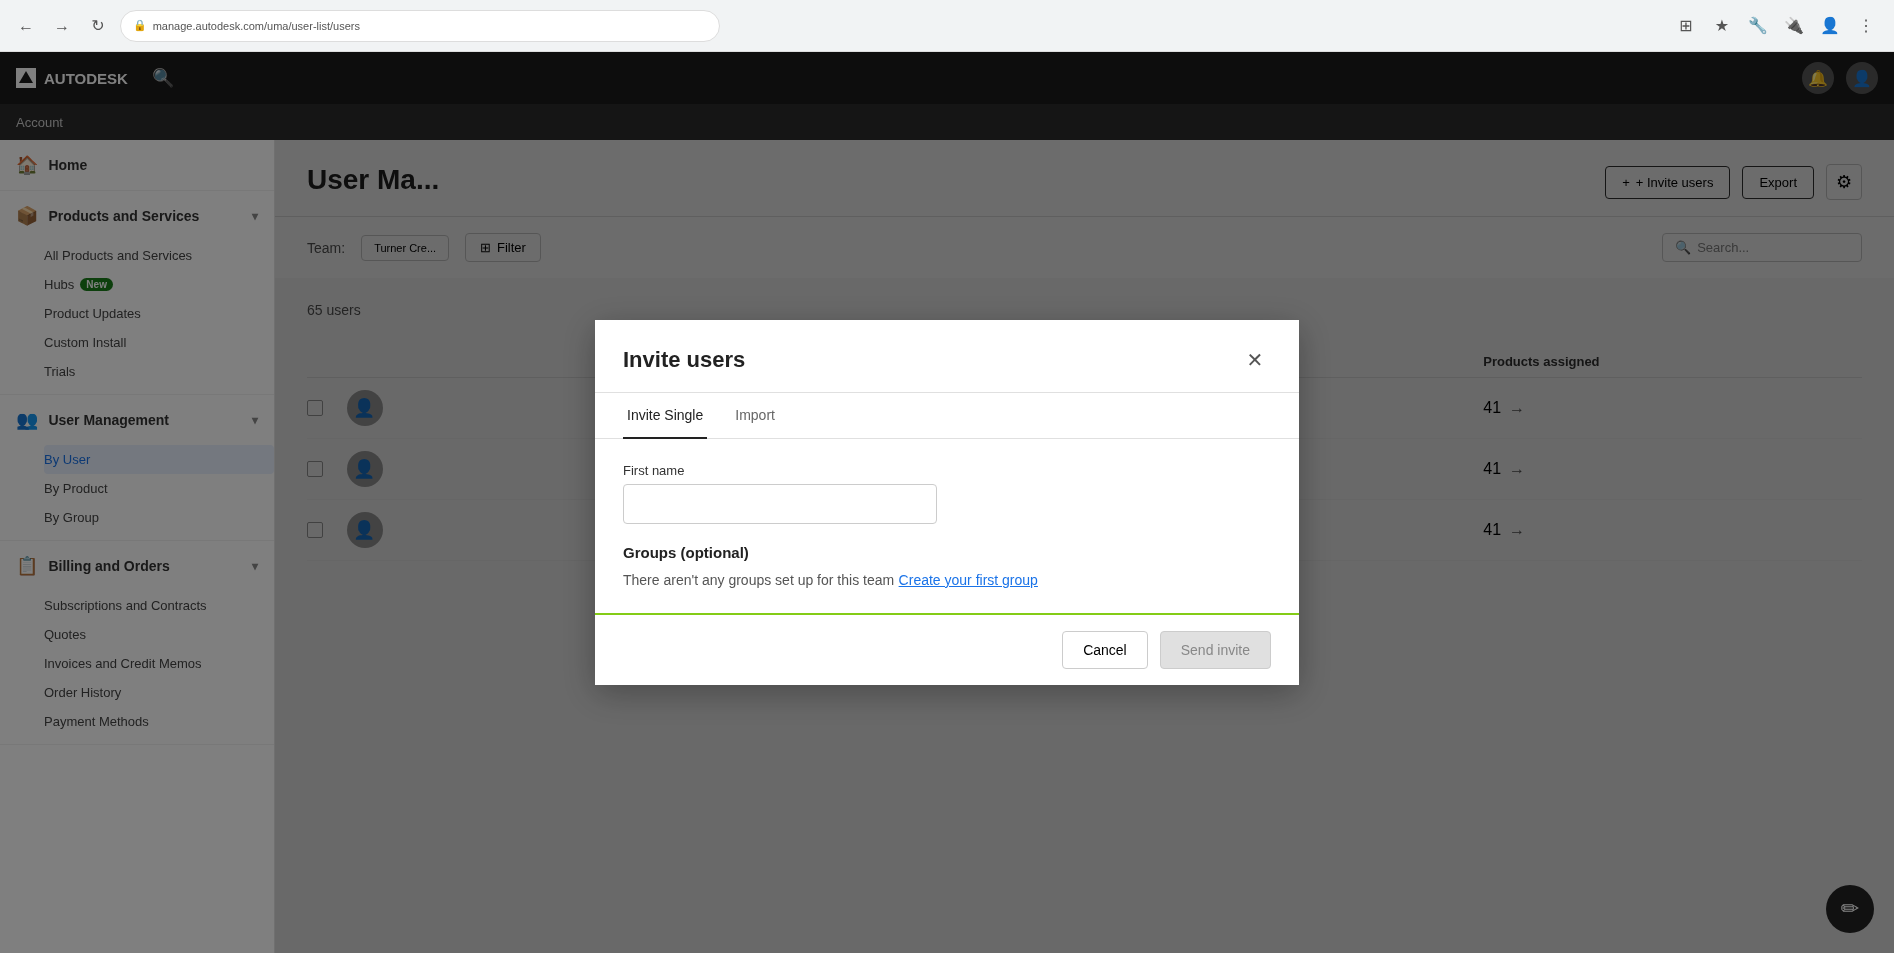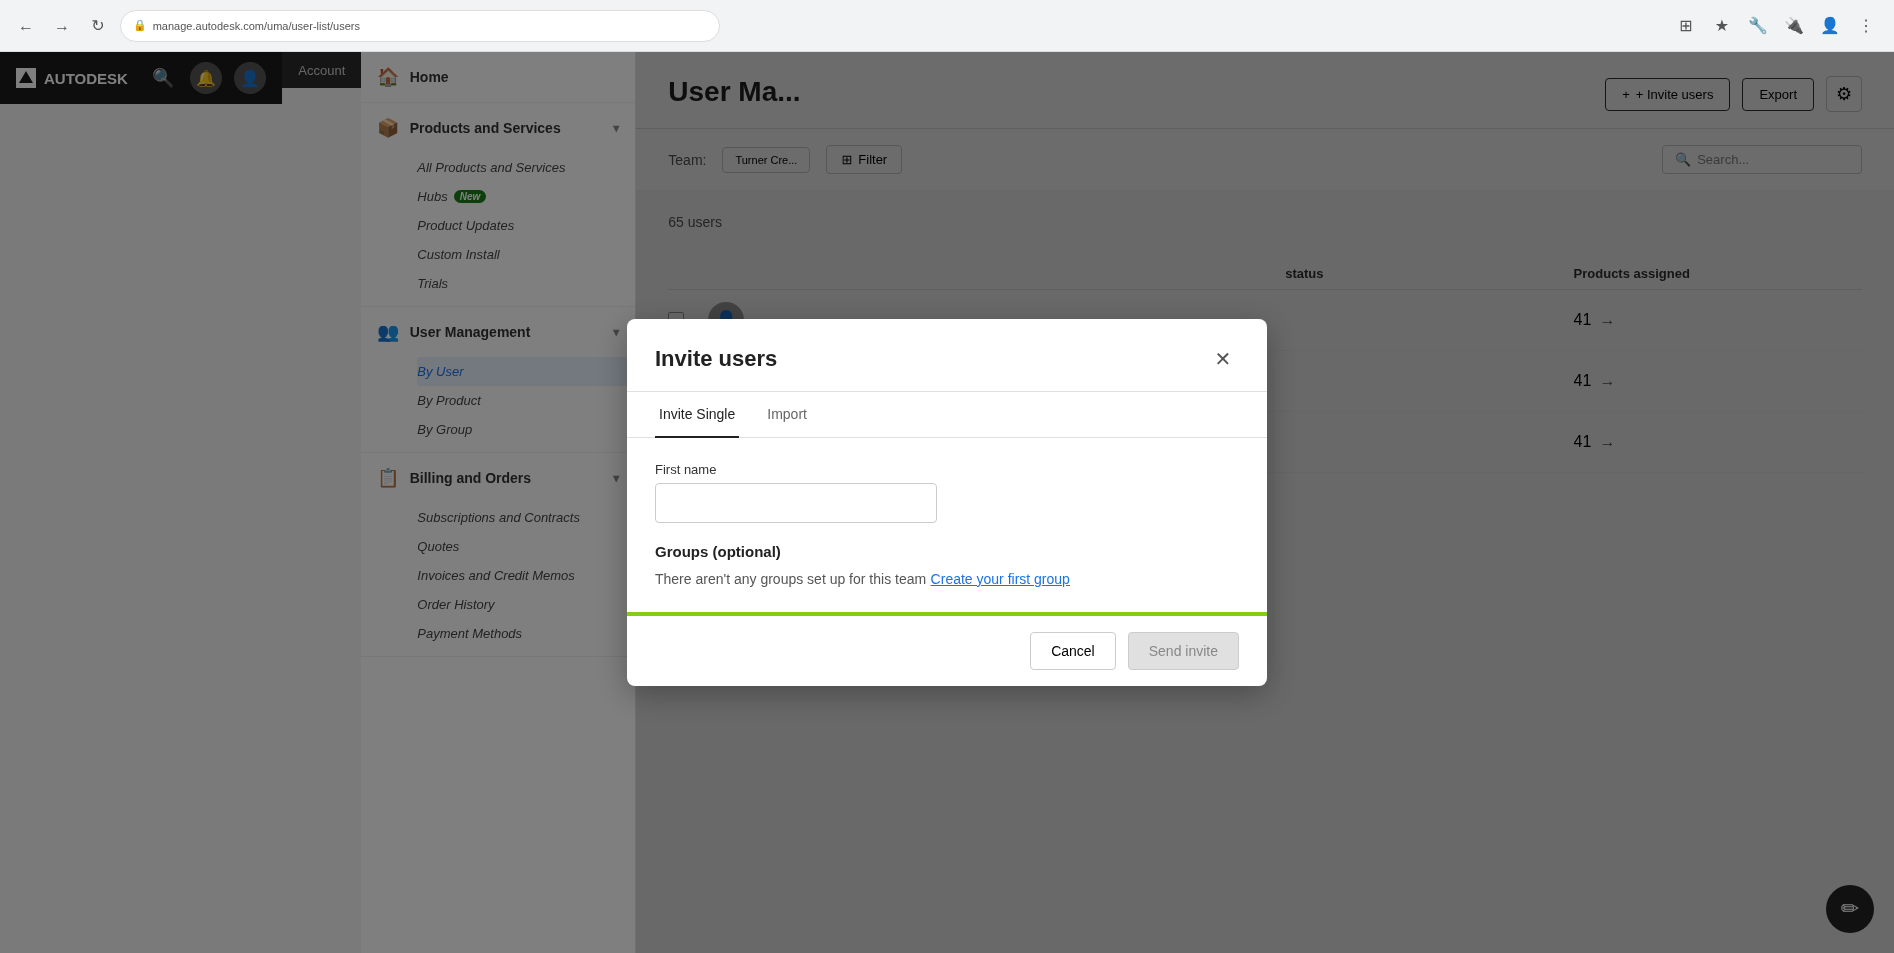--- a/index.html
+++ b/index.html
@@ -53,20 +53,21 @@
       background: transparent;
       cursor: pointer;
       display: flex; align-items: center; justify-content: center;
       color: #555;
       font-size: 16px;
     }
 
     
     .app-container {
       display: flex;
+      flex-direction: column;
       height: calc(100vh - 52px);
     }
 
     
     .top-nav {
       height: 52px;
       background: #1a1a1a;
       display: flex;
       align-items: center;
       padding: 0 16px;
@@ -146,22 +147,21 @@
     .sidebar-section-icon {
       font-size: 18px;
       color: #555;
     }
     .sidebar-chevron {
       margin-left: auto;
       font-size: 12px;
       color: #888;
     }
     .sidebar-items {
-      padding: 0 0 8px 56px;
-      font-style: italic;
+      padding: 0 0 8px 44px;
     }
     .sidebar-item {
       padding: 7px 16px 7px 0;
       font-size: 13px;
       color: #444;
       cursor: pointer;
       display: flex;
       align-items: center;
       gap: 6px;
       border-radius: 4px;
@@ -310,22 +310,22 @@
       top: 52px;
       left: 0; right: 0; bottom: 0;
       background: rgba(0,0,0,0.5);
       display: flex;
       align-items: center;
       justify-content: center;
       z-index: 1000;
     }
     .modal {
       background: white;
-      border-radius: 8px;
-      width: 640px;
+      border-radius: 0;
+      width: 704px;
       max-height: 80vh;
       display: flex;
       flex-direction: column;
       box-shadow: 0 8px 32px rgba(0,0,0,0.3);
       position: relative;
     }
     .modal-header {
       padding: 24px 28px 16px;
       border-bottom: 1px solid #e0e0e0;
       display: flex;
@@ -414,21 +414,21 @@
       color: #1a73e8;
       text-decoration: underline;
       cursor: pointer;
       font-size: 14px;
     }
     .modal-footer {
       padding: 16px 28px;
       display: flex;
       justify-content: flex-end;
       gap: 12px;
-      border-top: 4px solid #84cc16;
+      border-top: 2px solid #84cc16;
     }
     .btn-cancel {
       padding: 10px 20px;
       border: 1px solid #ccc;
       background: white;
       border-radius: 4px;
       font-size: 14px;
       cursor: pointer;
       font-weight: 500;
     }

